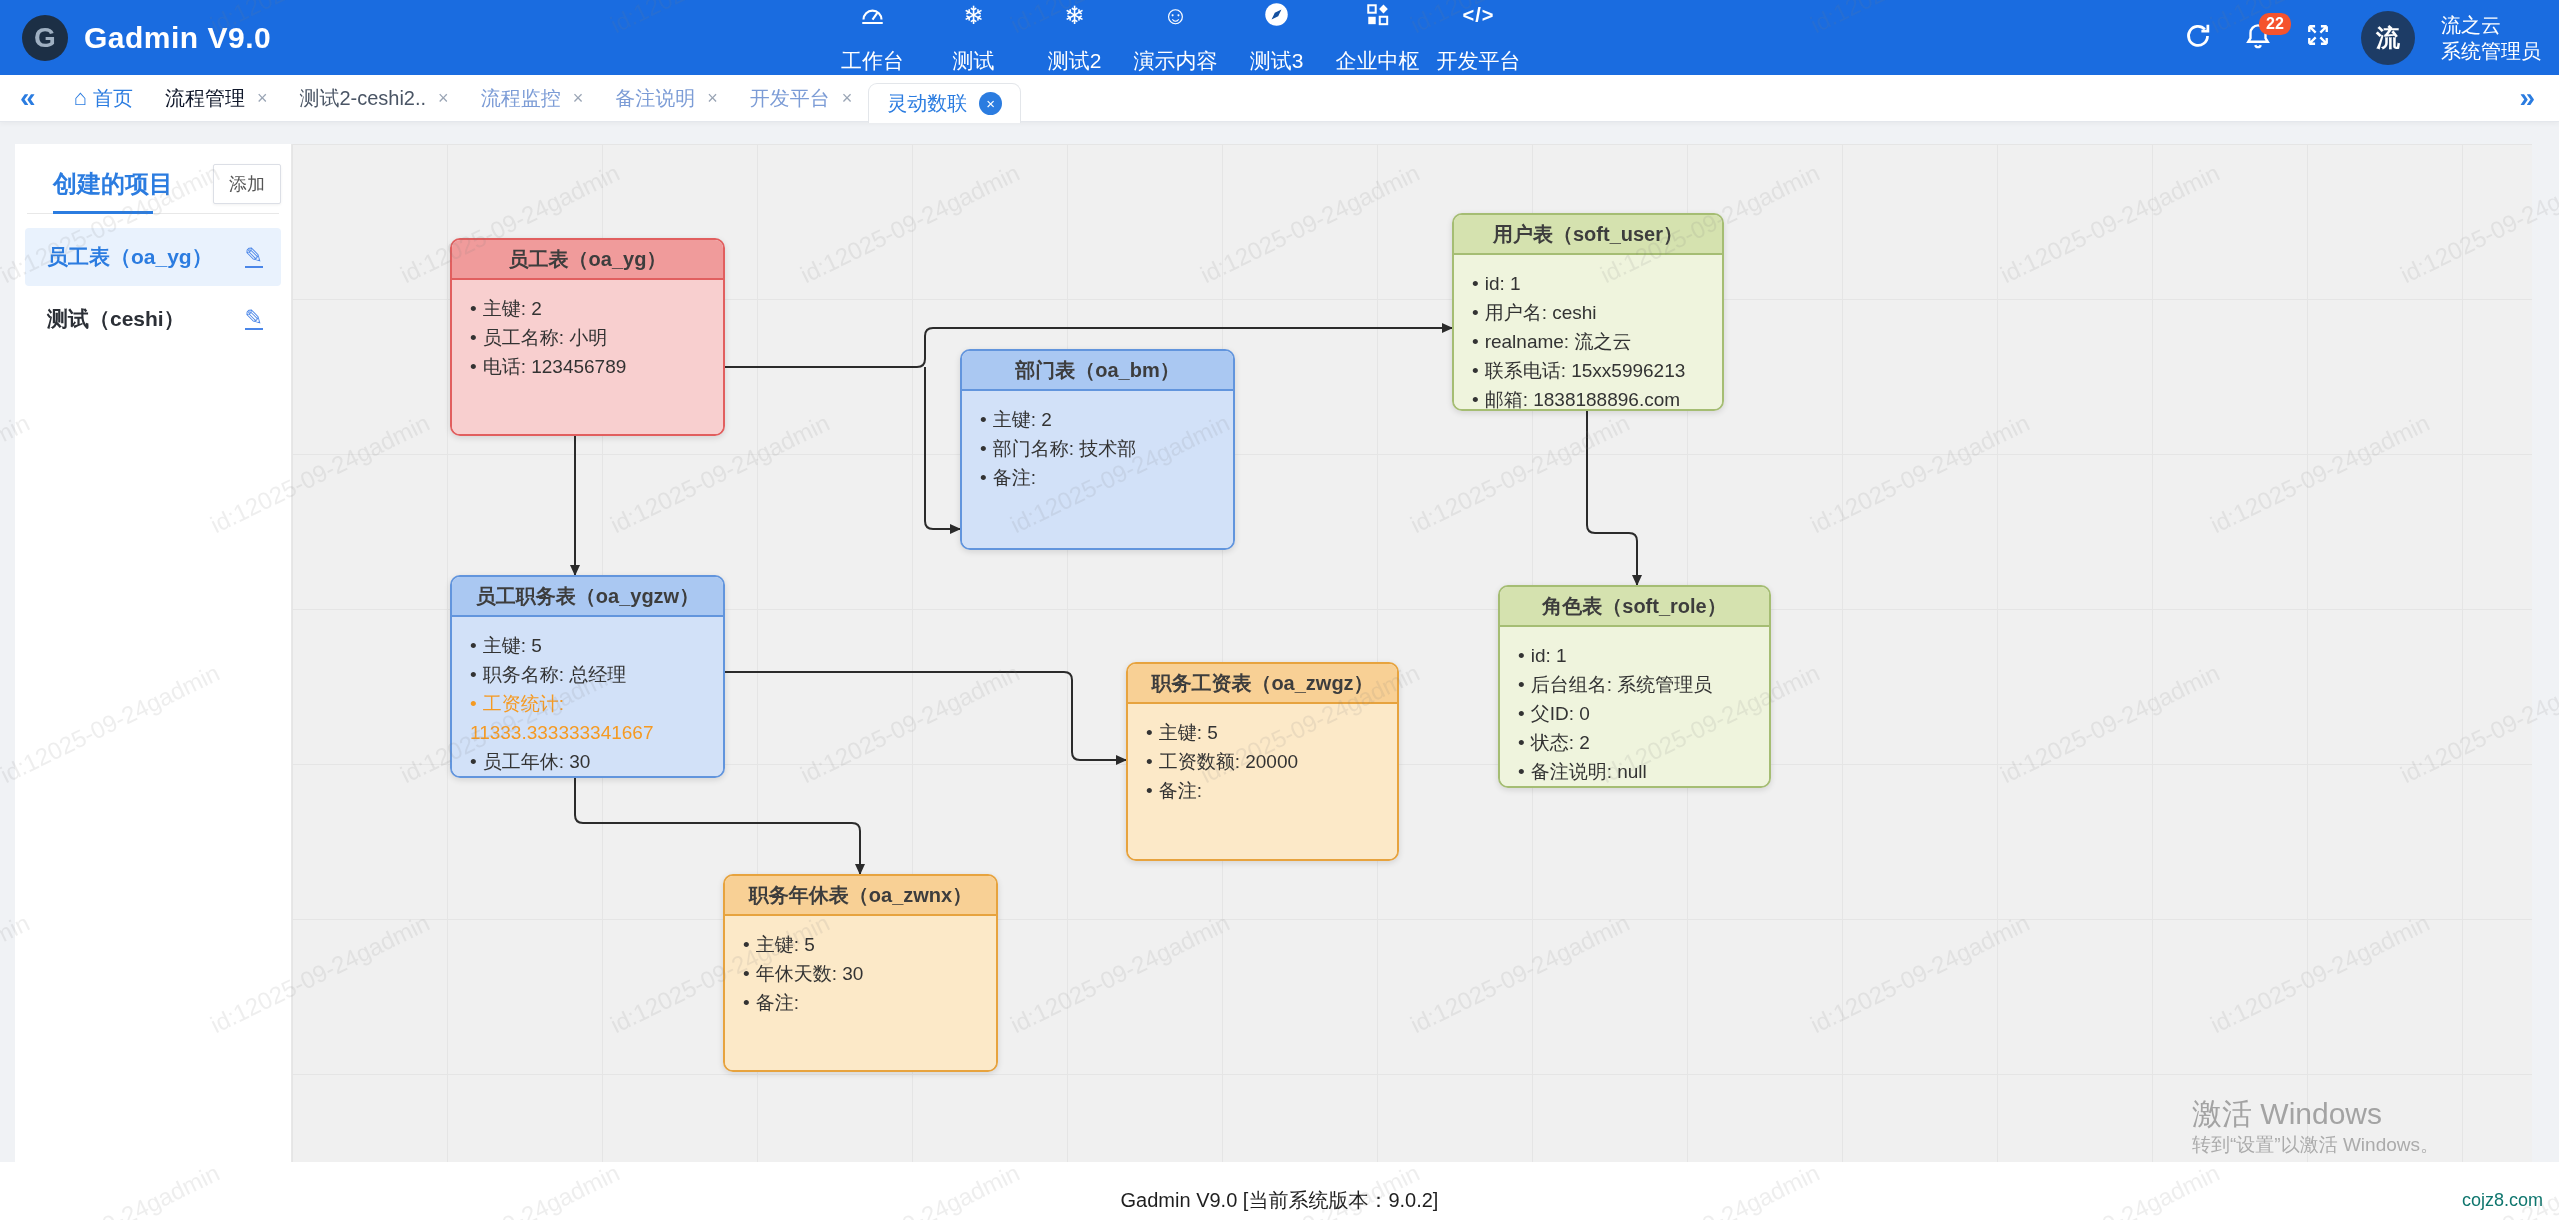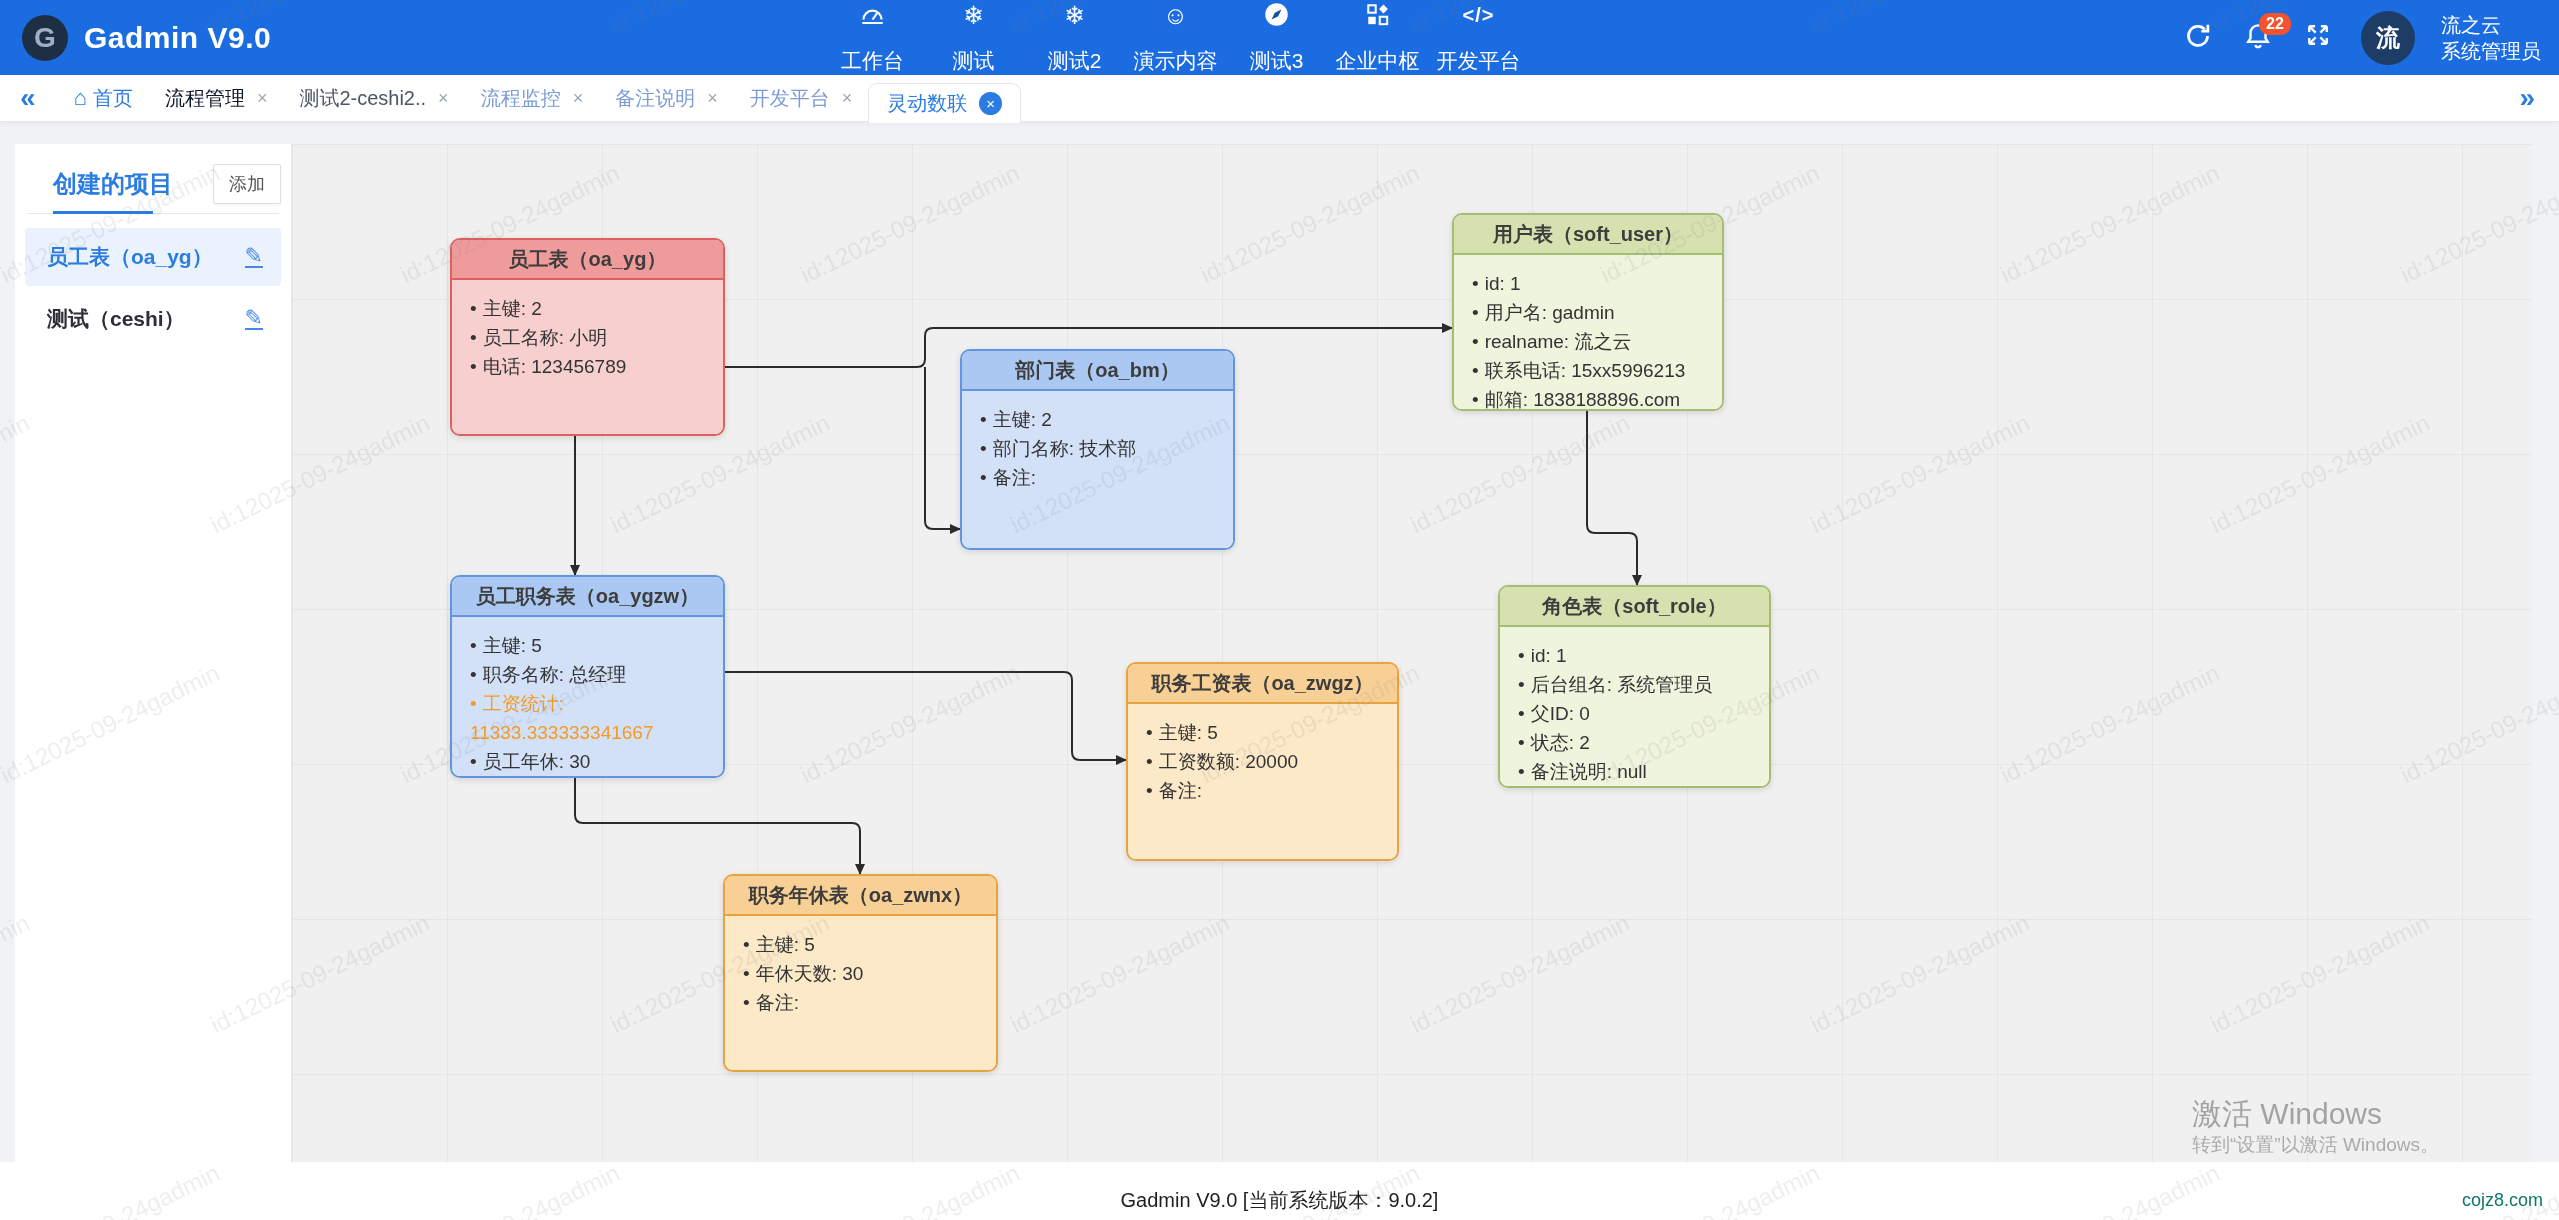--- a/index.html
+++ b/index.html
@@ -304,21 +304,21 @@
         <div class="dg-body" style="background: rgb(210, 225, 248);">
           <div class="dg-field"><span class="blt">•</span><span>主键: 2</span></div>
           <div class="dg-field"><span class="blt">•</span><span>部门名称: 技术部</span></div>
           <div class="dg-field"><span class="blt">•</span><span>备注:</span></div>
         </div>
       </div>
       <div class="dg-table" style="left: 1160px; top: 69px; width: 272px; height: 198px; border-color: rgb(165, 189, 115);">
         <div class="dg-head" style="background: rgb(213, 226, 175); border-bottom-color: rgb(165, 189, 115);">用户表（soft_user）</div>
         <div class="dg-body" style="background: rgb(239, 244, 221);">
           <div class="dg-field"><span class="blt">•</span><span>id: 1</span></div>
-          <div class="dg-field"><span class="blt">•</span><span>用户名: gadmin</span></div>
+          <div class="dg-field"><span class="blt">•</span><span>用户名: ceshi</span></div>
           <div class="dg-field"><span class="blt">•</span><span>realname: 流之云</span></div>
           <div class="dg-field"><span class="blt">•</span><span>联系电话: 15xx5996213</span></div>
           <div class="dg-field"><span class="blt">•</span><span>邮箱: 1838188896.com</span></div>
         </div>
       </div>
       <div class="dg-table" style="left: 158px; top: 431px; width: 275px; height: 203px; border-color: rgb(98, 149, 221);">
         <div class="dg-head" style="background: rgb(170, 200, 242); border-bottom-color: rgb(98, 149, 221);">员工职务表（oa_ygzw）</div>
         <div class="dg-body" style="background: rgb(210, 225, 248);">
           <div class="dg-field"><span class="blt">•</span><span>主键: 5</span></div>
           <div class="dg-field"><span class="blt">•</span><span>职务名称: 总经理</span></div>

